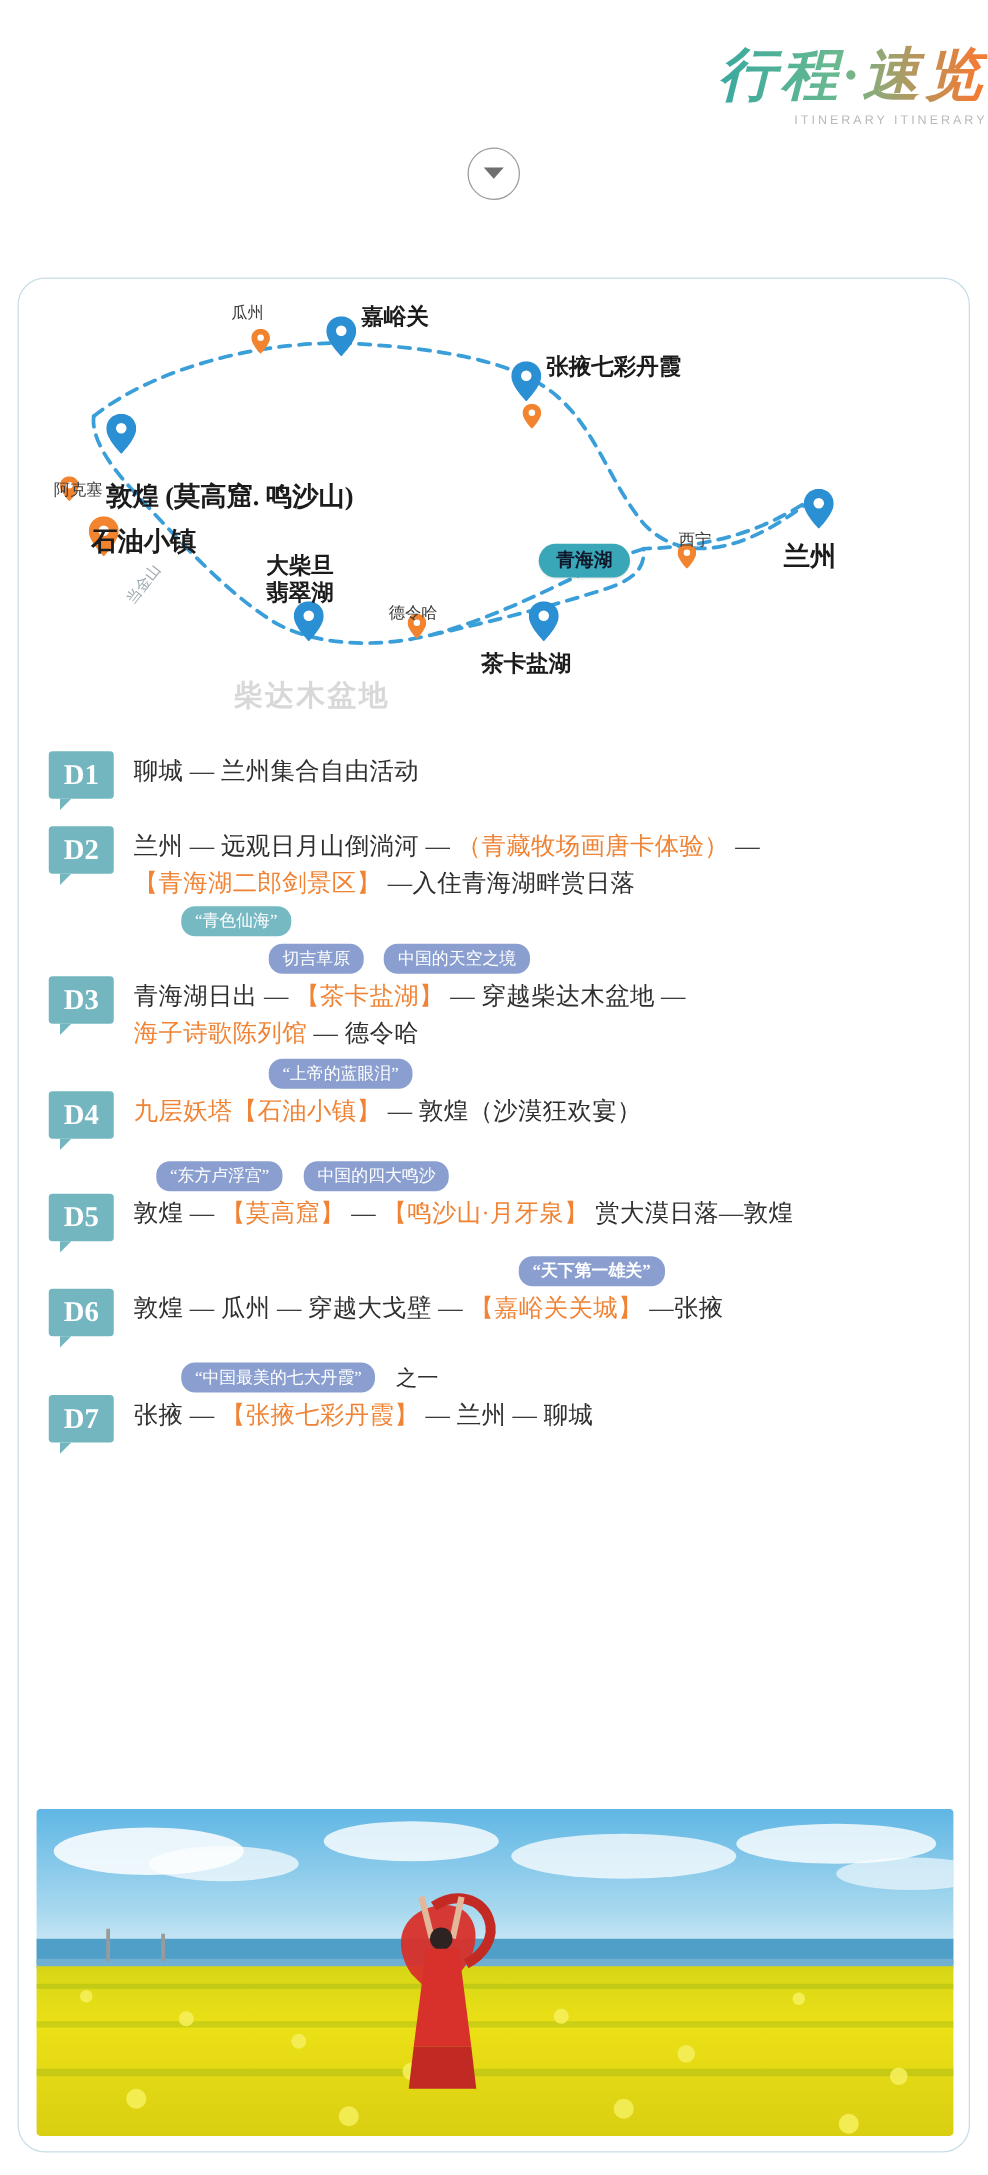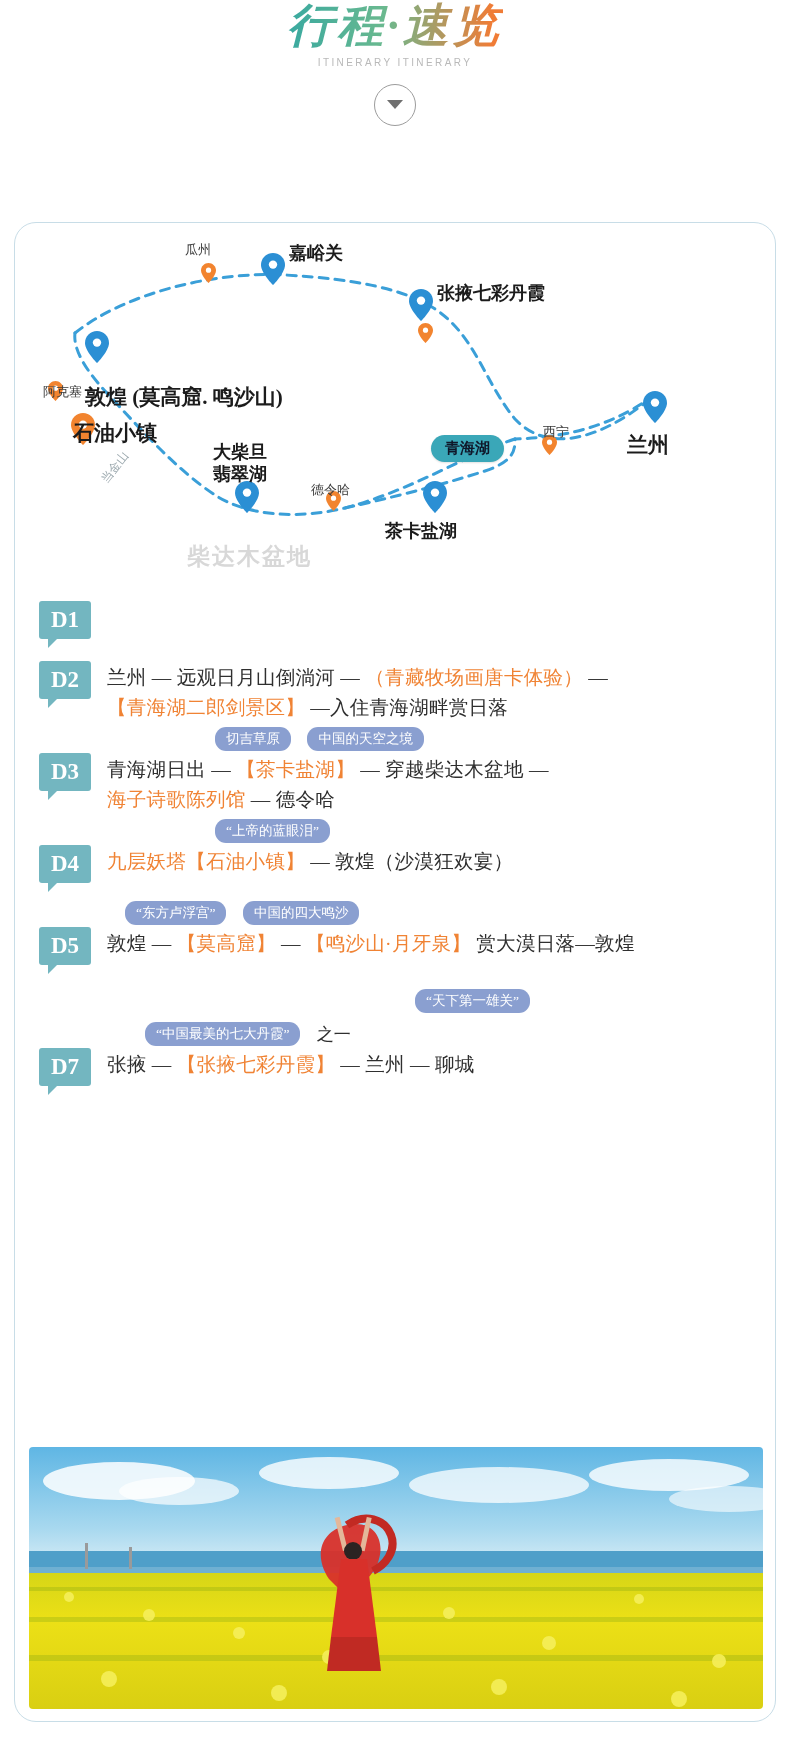--- a/index.html
+++ b/index.html
@@ -8,21 +8,21 @@
     width: 790px;
     height: 1740px;
     background: #ffffff;
     font-family: "Liberation Sans", sans-serif;
     color: #333;
     position: relative;
     overflow: hidden;
   }
 
   
-  .header { text-align: center; }
+  .header { padding-top: 34px; text-align: right; }
   .title-main {
     font-family: "Liberation Serif", serif;
     font-size: 46px;
     font-weight: bold;
     font-style: italic;
     letter-spacing: 4px;
     background: linear-gradient(90deg,#39a9a0 0%, #6ab98f 45%, #f07c36 95%);
     -webkit-background-clip: text;
     background-clip: text;
     color: transparent;
@@ -304,32 +304,40 @@
 
     <div class="lake-bubble" style="left:416px; top:212px;">青海湖</div>
 
     <div class="basin" style="left:172px; top:318px;">柴达木盆地</div>
   </div>
 
   <div class="days">
 
     <div class="day-row">
       <div class="day-tag">D1</div>
+      <div class="day-body">
+        <div class="day-line">
+          <span>聊城 — 兰州集合自由活动</span>
+        </div>
+      </div>
     </div>
 
     <div class="day-row" style="margin-top:8px;">
       <div class="day-tag">D2</div>
       <div class="day-body">
         <div class="day-line">
           <span>兰州 — 远观日月山倒淌河 — </span><span class="or">（青藏牧场画唐卡体验）</span><span> —</span>
         </div>
         <div class="day-line">
           <span class="or">【青海湖二郎剑景区】</span><span> —入住青海湖畔赏日落</span>
         </div>
       </div>
+    </div>
+    <div class="badge-row indent2" style="margin-top:4px;">
+      <span class="badge teal">“青色仙海”</span>
     </div>
 
     <div class="badge-row indent3" style="margin-top:6px;">
       <span class="badge">切吉草原</span>
       <span class="badge">中国的天空之境</span>
     </div>
     <div class="day-row">
       <div class="day-tag">D3</div>
       <div class="day-body">
         <div class="day-line">
@@ -359,22 +367,30 @@
     </div>
     <div class="day-row">
       <div class="day-tag">D5</div>
       <div class="day-body">
         <div class="day-line">
           <span>敦煌 — </span><span class="or">【莫高窟】</span><span> — </span><span class="or">【鸣沙山·月牙泉】</span><span> 赏大漠日落—敦煌</span>
         </div>
       </div>
     </div>
 
-    <div class="badge-row indent5" style="margin-top:12px;">
+    <div class="badge-row indent5" style="margin-top:0;font-weight:bold;">
       <span class="badge">“天下第一雄关”</span>
+    </div>
+    <div class="day-row">
+      <div class="day-tag">D6</div>
+      <div class="day-body">
+        <div class="day-line">
+          <span>敦煌 — 瓜州 — 穿越大戈壁 — </span><span class="or">【嘉峪关关城】</span><span> —张掖</span>
+        </div>
+      </div>
     </div>
 
     <div class="badge-row indent2" style="margin-top:8px;">
       <span class="badge">“中国最美的七大丹霞”</span><span class="badge-plain"> 之一</span>
     </div>
     <div class="day-row">
       <div class="day-tag">D7</div>
       <div class="day-body">
         <div class="day-line">
           <span>张掖 — </span><span class="or">【张掖七彩丹霞】</span><span> — 兰州 — 聊城</span>

